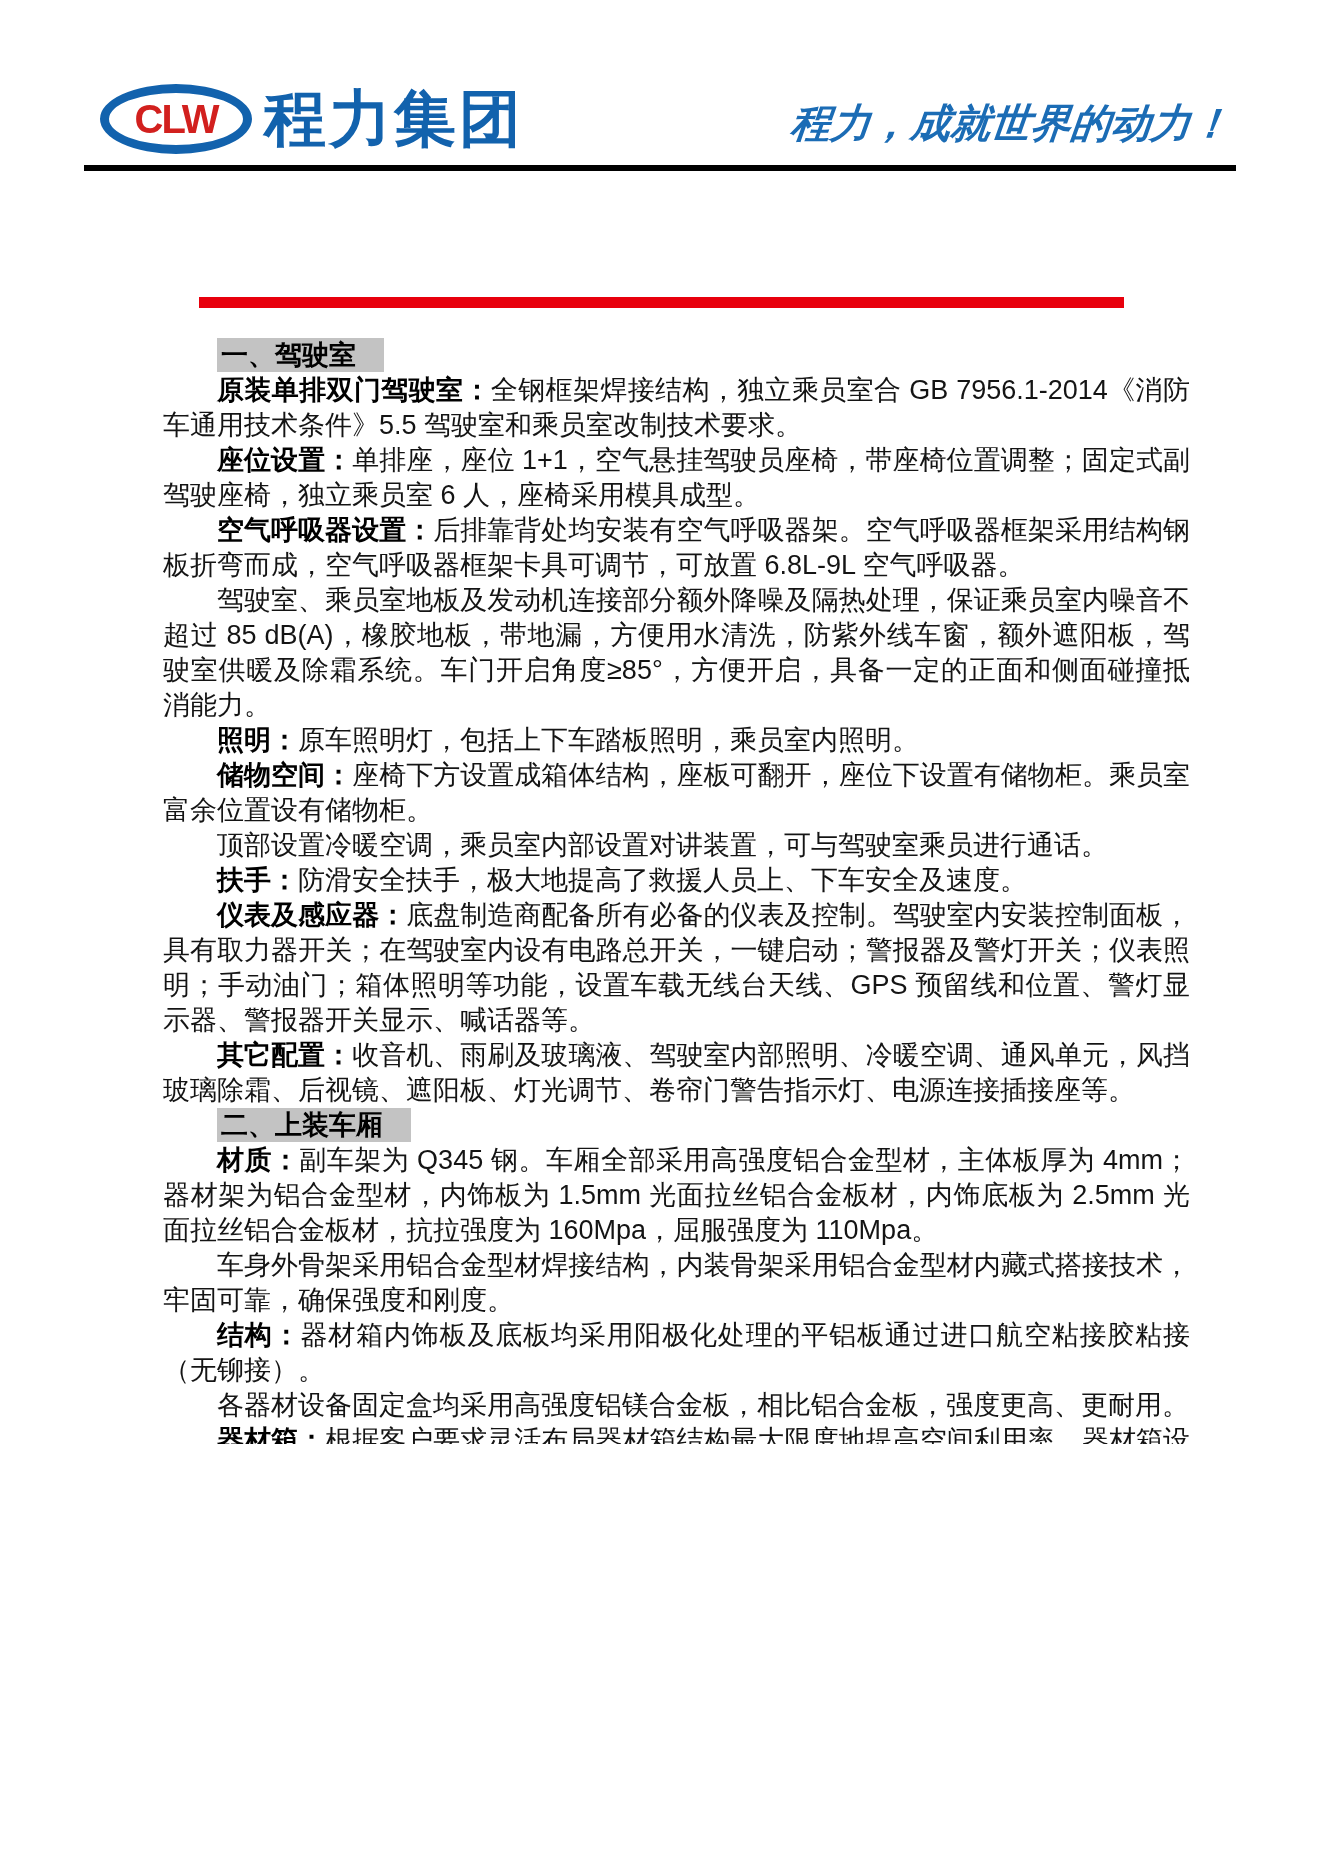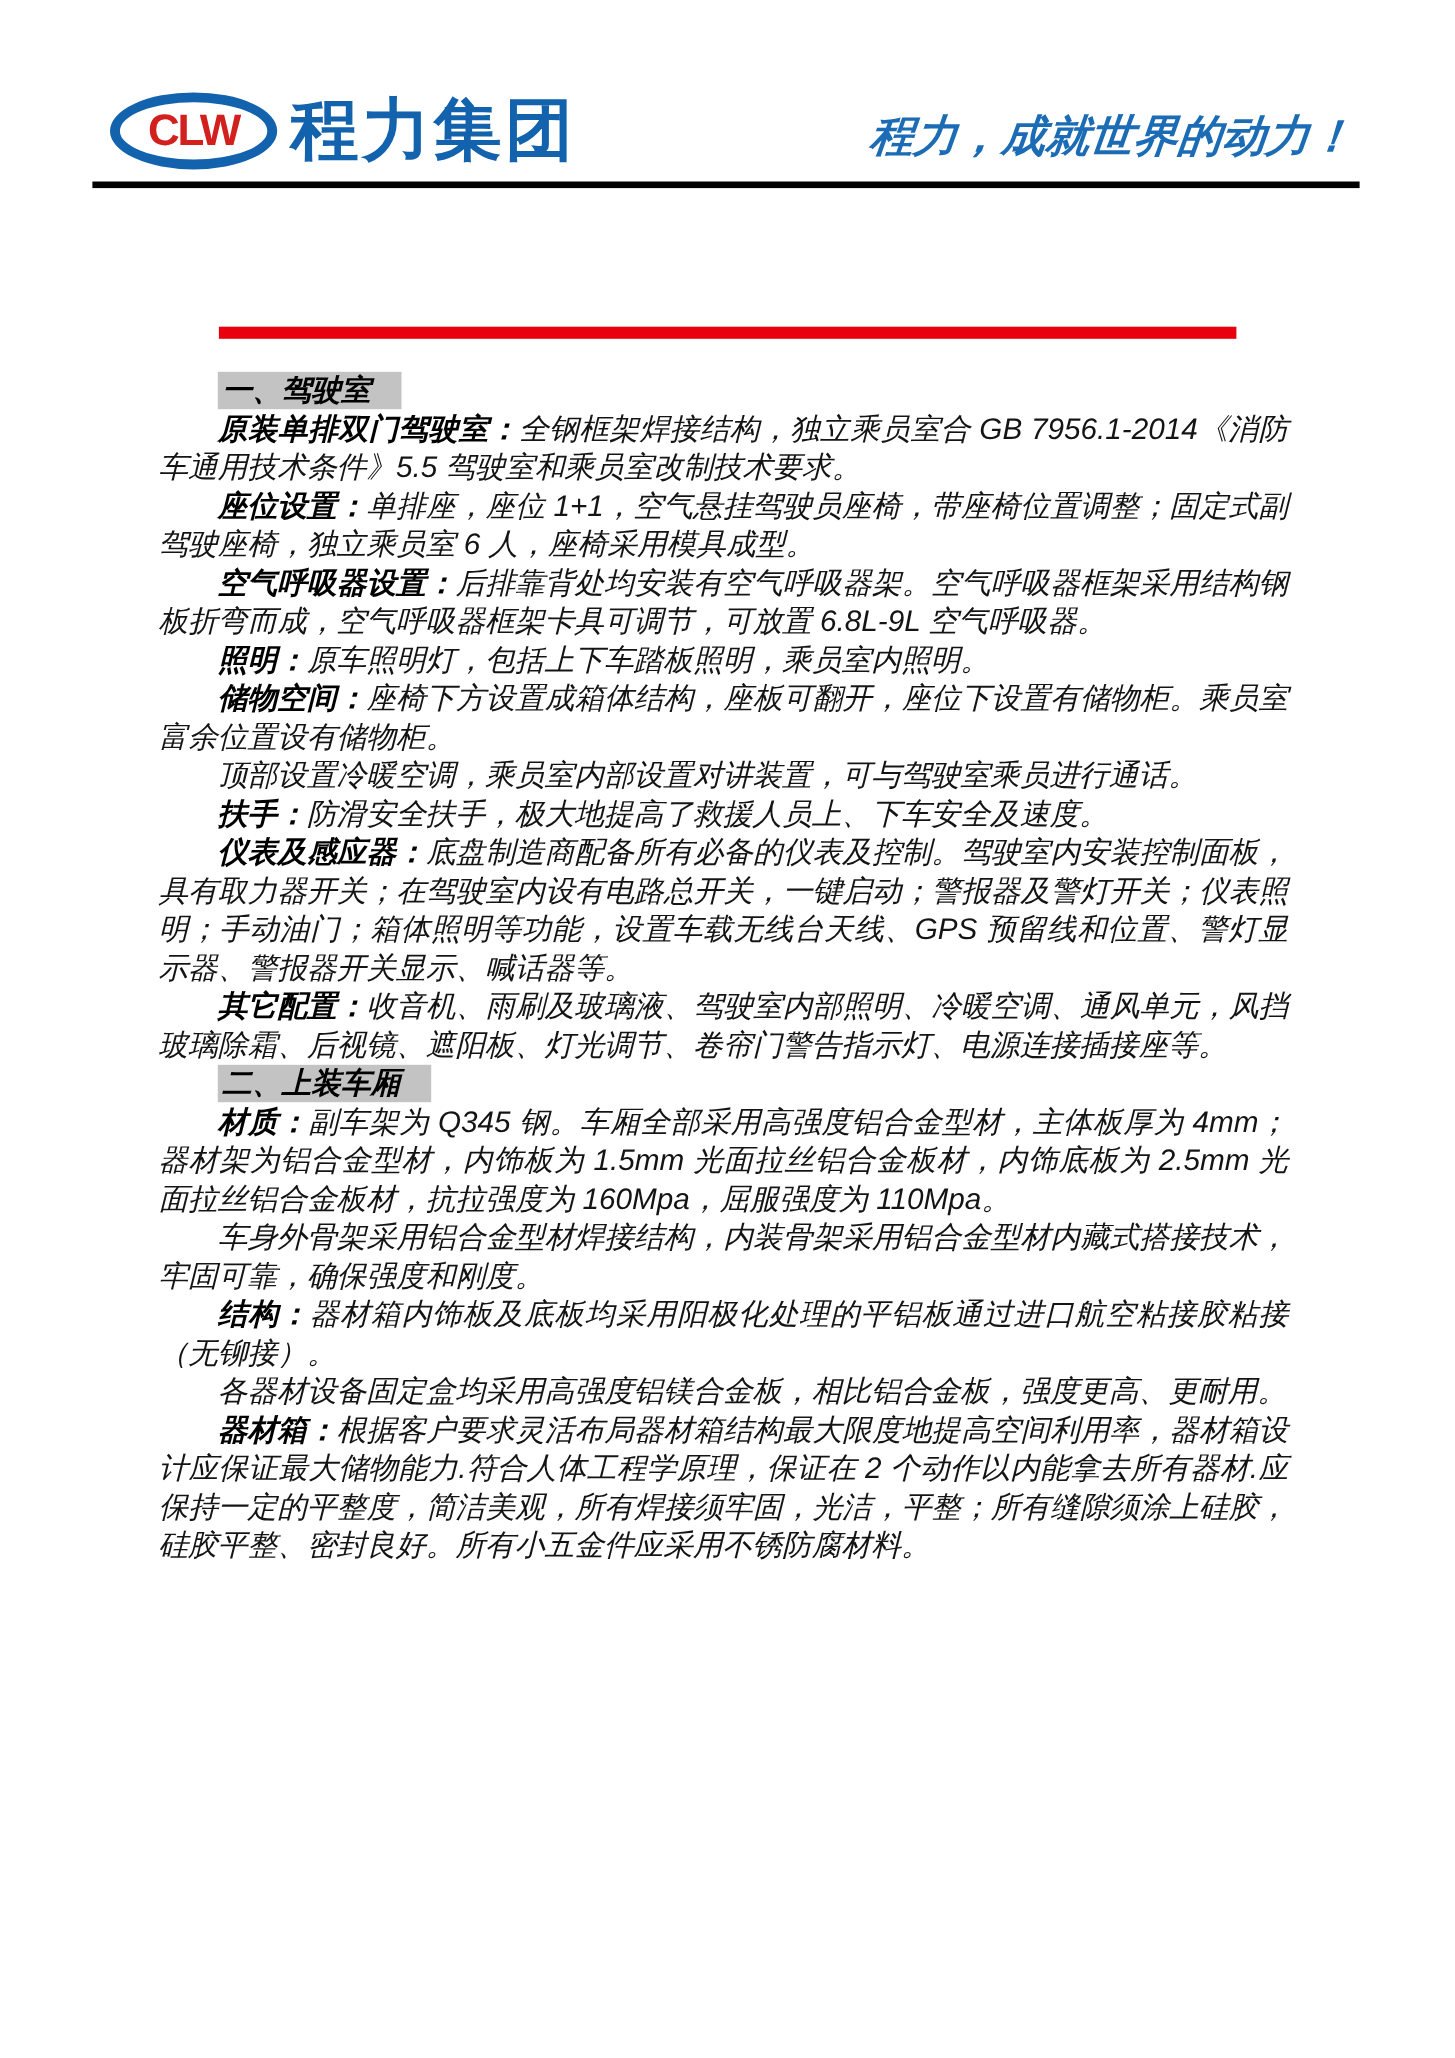--- a/index.html
+++ b/index.html
@@ -16,21 +16,21 @@
   .slogan{position:absolute;right:92px;top:96px;font-size:40px;font-weight:bold;font-style:italic;
           color:#1b6cb5;transform:skewX(-6deg);font-family:"DejaVu Serif",serif;white-space:nowrap;}
   .header-rule{position:absolute;left:84px;top:165px;width:1152px;height:6px;background:#000;}
 
   
   .title{position:absolute;left:0;right:0;top:184px;margin:0;text-align:center;
          font-size:50px;font-weight:bold;color:#000;letter-spacing:13px;}
   .title-rule{position:absolute;left:199px;top:297px;width:925px;height:11px;background:#e8000d;}
 
   
-  .content{position:absolute;left:144px;top:338px;width:1027px;font-style:italic;}
+  .content{position:absolute;left:163px;top:338px;width:1027px;}
   .para{margin:0;font-size:27px;line-height:35px;text-indent:54px;text-align:justify;
         color:#141414;letter-spacing:0px;}
   .plabel{font-weight:bold;color:#000;}
   .sec-head{background:#c3c3c3;font-weight:bold;color:#000;padding:2px 28px 2px 4px;}
 
   
   .footer-gray{position:absolute;left:98px;top:1737px;width:38px;height:57px;background:#d3d3d3;}
   .footer-bar{position:absolute;left:160px;top:1734px;width:1163px;height:62px;
               background:linear-gradient(180deg,#2e90d3 0%,#1f7ec5 55%,#1b6db1 100%);}
   .deco{position:absolute;left:1003px;top:1688px;}
@@ -51,20 +51,21 @@
 
   <div class="title-rule"></div>
 
   <div class="content">
 
     <p class="para"><span class="sec-head">一、驾驶室</span></p>
 
     <p class="para"><b class="plabel">原装单排双门驾驶室：</b><span>全钢框架焊接结构，独立乘员室合 GB 7956.1-2014《消防车通用技术条件》5.5 驾驶室和乘员室改制技术要求。</span></p>
     <p class="para"><b class="plabel">座位设置：</b><span>单排座，座位 1+1，空气悬挂驾驶员座椅，带座椅位置调整；固定式副驾驶座椅，独立乘员室 6 人，座椅采用模具成型。</span></p>
     <p class="para"><b class="plabel">空气呼吸器设置：</b><span>后排靠背处均安装有空气呼吸器架。空气呼吸器框架采用结构钢板折弯而成，空气呼吸器框架卡具可调节，可放置 6.8L-9L 空气呼吸器。</span></p>
+    <p class="para"><b class="plabel"></b><span>驾驶室、乘员室地板及发动机连接部分额外降噪及隔热处理，保证乘员室内噪音不超过 85 dB(A)，橡胶地板，带地漏，方便用水清洗，防紫外线车窗，额外遮阳板，驾驶室供暖及除霜系统。车门开启角度≥85°，方便开启，具备一定的正面和侧面碰撞抵消能力。</span></p>
     <p class="para"><b class="plabel">照明：</b><span>原车照明灯，包括上下车踏板照明，乘员室内照明。</span></p>
     <p class="para"><b class="plabel">储物空间：</b><span>座椅下方设置成箱体结构，座板可翻开，座位下设置有储物柜。乘员室富余位置设有储物柜。</span></p>
     <p class="para"><b class="plabel"></b><span>顶部设置冷暖空调，乘员室内部设置对讲装置，可与驾驶室乘员进行通话。</span></p>
     <p class="para"><b class="plabel">扶手：</b><span>防滑安全扶手，极大地提高了救援人员上、下车安全及速度。</span></p>
     <p class="para"><b class="plabel">仪表及感应器：</b><span>底盘制造商配备所有必备的仪表及控制。驾驶室内安装控制面板，具有取力器开关；在驾驶室内设有电路总开关，一键启动；警报器及警灯开关；仪表照明；手动油门；箱体照明等功能，设置车载无线台天线、GPS 预留线和位置、警灯显示器、警报器开关显示、喊话器等。</span></p>
     <p class="para"><b class="plabel">其它配置：</b><span>收音机、雨刷及玻璃液、驾驶室内部照明、冷暖空调、通风单元，风挡玻璃除霜、后视镜、遮阳板、灯光调节、卷帘门警告指示灯、电源连接插接座等。</span></p>
 
     <p class="para"><span class="sec-head">二、上装车厢</span></p>
 
     <p class="para"><b class="plabel">材质：</b><span>副车架为 Q345 钢。车厢全部采用高强度铝合金型材，主体板厚为 4mm；器材架为铝合金型材，内饰板为 1.5mm 光面拉丝铝合金板材，内饰底板为 2.5mm 光面拉丝铝合金板材，抗拉强度为 160Mpa，屈服强度为 110Mpa。</span></p>

